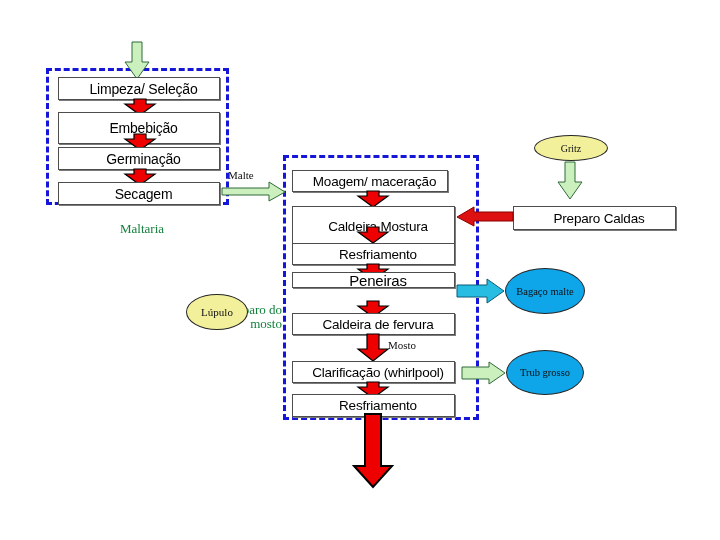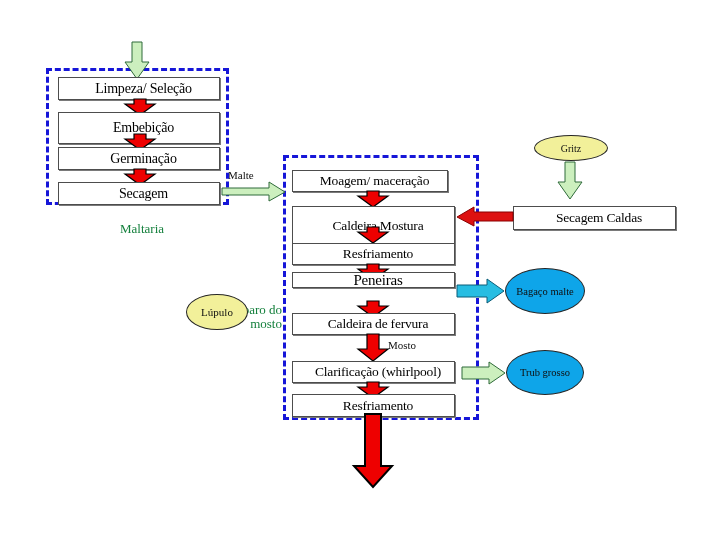--- a/index.html
+++ b/index.html
@@ -19,21 +19,21 @@
   .pbox {
     position: absolute;
     box-sizing: border-box;
     background: #ffffff;
     border: 1px solid #4d4d4d;
     box-shadow: 1px 1px 0 #7a7a7a;
     display: flex;
     align-items: center;
     justify-content: center;
     color: #000000;
-    font-family: Liberation Serif, serif;
+    font-family: Liberation Sans, sans-serif;
     white-space: nowrap;
     letter-spacing: -0.2px;
     padding-left: 9px;
   }
   
   .dashframe {
     position: absolute;
     box-sizing: border-box;
     border: 3px dashed #1616d8;
     background: transparent;
@@ -191,21 +191,21 @@
   </div>
 
   <div class="ellipse yellow" style="left:534px; top:135px; width:74px; height:26px; font-size:10px;">Gritz</div>
 
   <div class="arrow" style="left:557px; top:162px;">
     <svg width="26" height="38" viewBox="0 0 26 38">
       <polygon points="8,0 18,0 18,20 25,20 13,37 1,20 8,20" fill="#ccefbe" stroke="#2f6b3a" stroke-width="1"></polygon>
     </svg>
   </div>
 
-  <div class="pbox" style="left:513px; top:206px; width:163px; height:24px; font-size:13.5px;">Secagem Caldas</div>
+  <div class="pbox" style="left:513px; top:206px; width:163px; height:24px; font-size:13.5px;">Preparo Caldas</div>
 
   <div class="arrow" style="left:456px; top:207px;">
     <svg width="58" height="20" viewBox="0 0 58 20">
       <polygon points="57,5 18,5 18,0 1,10 18,19 18,14 57,14" fill="#dd1111" stroke="#8a0000" stroke-width="1"></polygon>
     </svg>
   </div>
 
   <div class="arrow" style="left:457px; top:278px;">
     <svg width="48" height="26" viewBox="0 0 48 26">
       <polygon points="0,7 30,7 30,1 47,13 30,25 30,19 0,19" fill="#27bde2" stroke="#0b5d78" stroke-width="1"></polygon>

